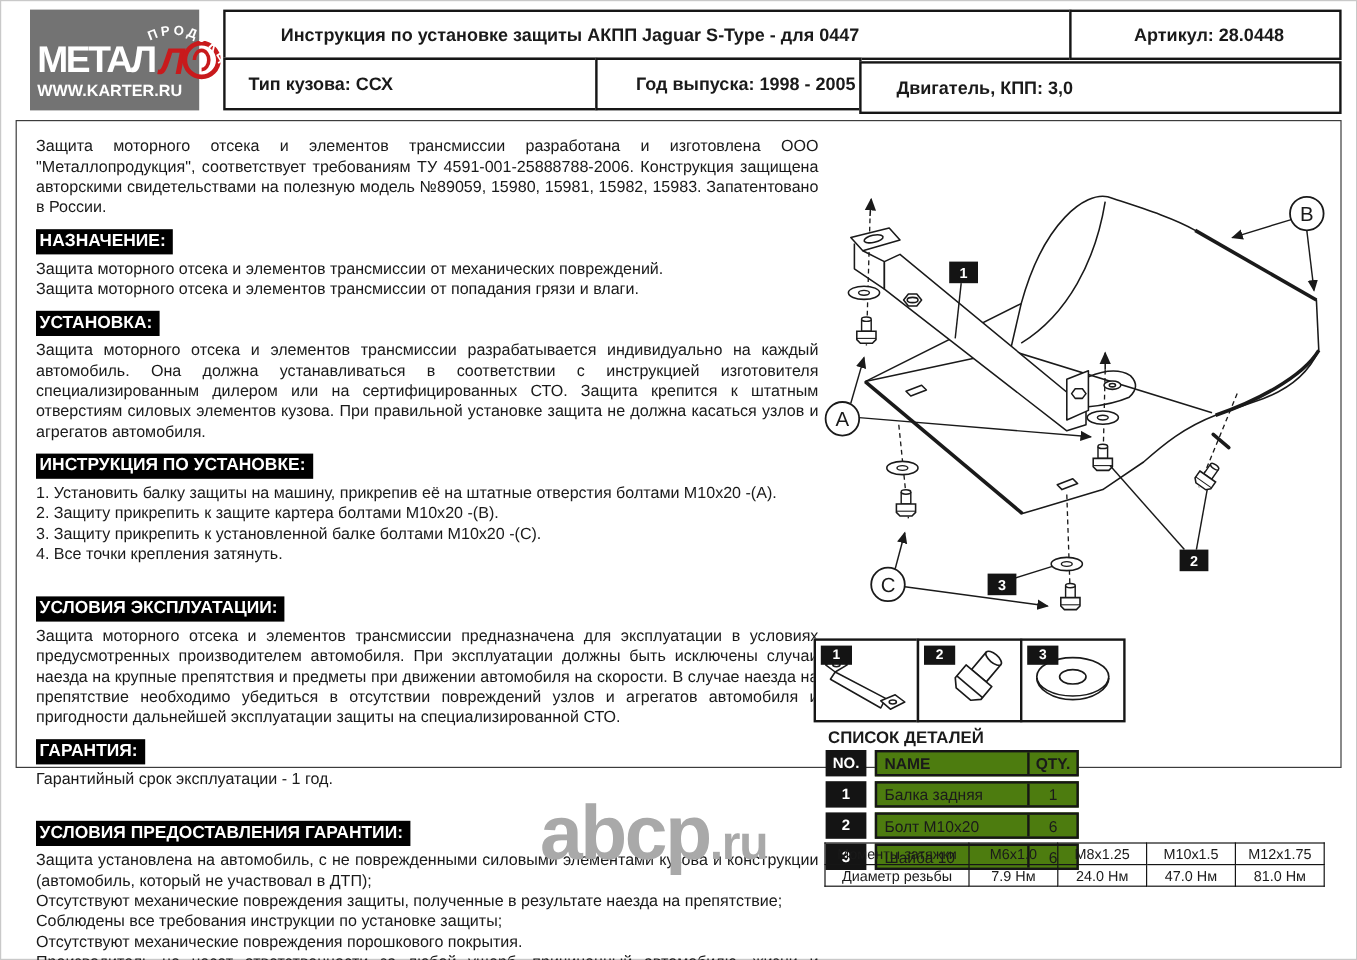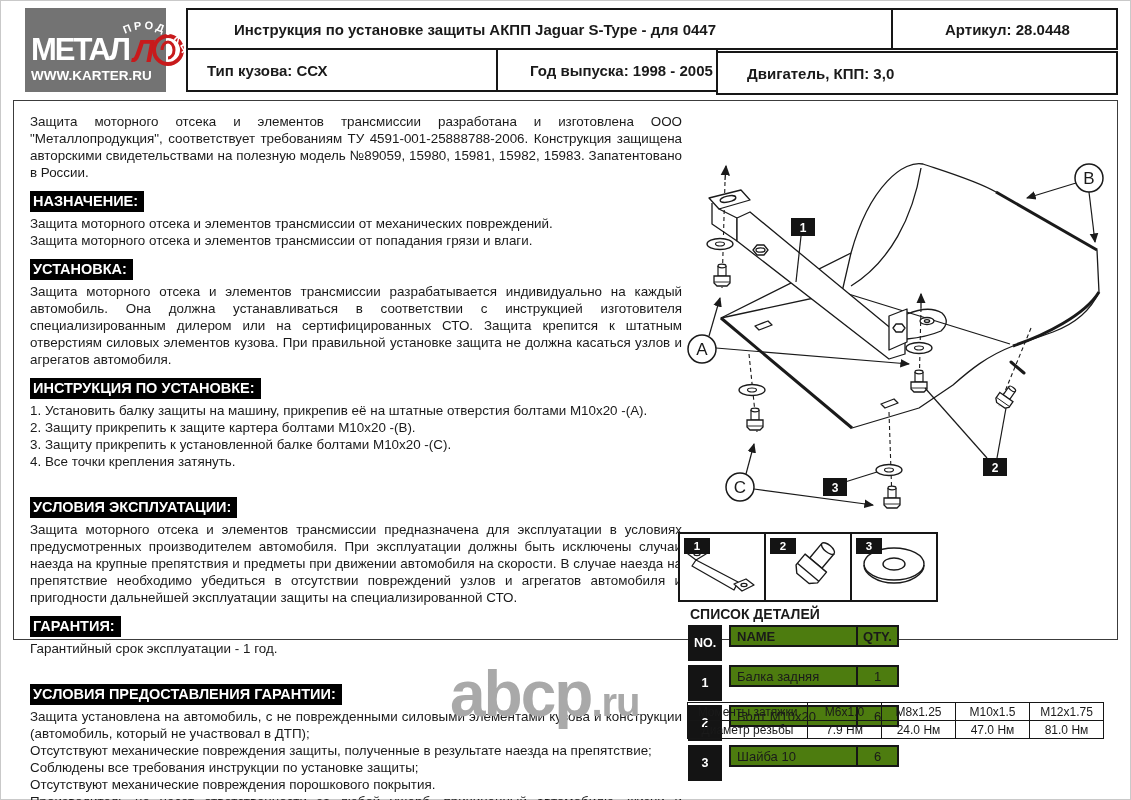--- a/index.html
+++ b/index.html
@@ -49,21 +49,21 @@
   .thumb:first-child { margin-left:0; }
   .thumb .tag { position:absolute; left:4px; top:4px; width:26px; height:16px;
     background:#141414; color:#fff; font-size:11.5px; font-weight:bold;
     display:flex; align-items:center; justify-content:center; }
 
   
   .parts-title { position:absolute; left:690px; top:606px; font-weight:bold; font-size:14px; }
   .parts-table { position:absolute; left:688px; top:625px; display:flex;
     flex-direction:column; gap:4px; }
   .p-row { display:flex; gap:7px; }
-  .p-no { width:34px; height:36px; background:#141414; color:#fff; font-weight:bold;
+  .p-no { width:34px; height:22px; background:#141414; color:#fff; font-weight:bold;
     font-size:12.5px; display:flex; align-items:center; justify-content:center; }
   .p-body { width:170px; height:22px; border:2px solid #161616; display:flex; background:#4d7c0f; }
   .p-name { flex:1; padding-left:6px; font-size:13px; display:flex; align-items:center; }
   .p-qty { width:41px; border-left:2px solid #161616; display:flex;
     align-items:center; justify-content:center; font-size:13px; }
   .p-row.head .p-name, .p-row.head .p-qty { font-weight:bold; }
 
   
   .torque { position:absolute; left:687px; top:702px; border-collapse:collapse; }
   .torque td { border:1.5px solid #161616; font-size:12px; text-align:center;

